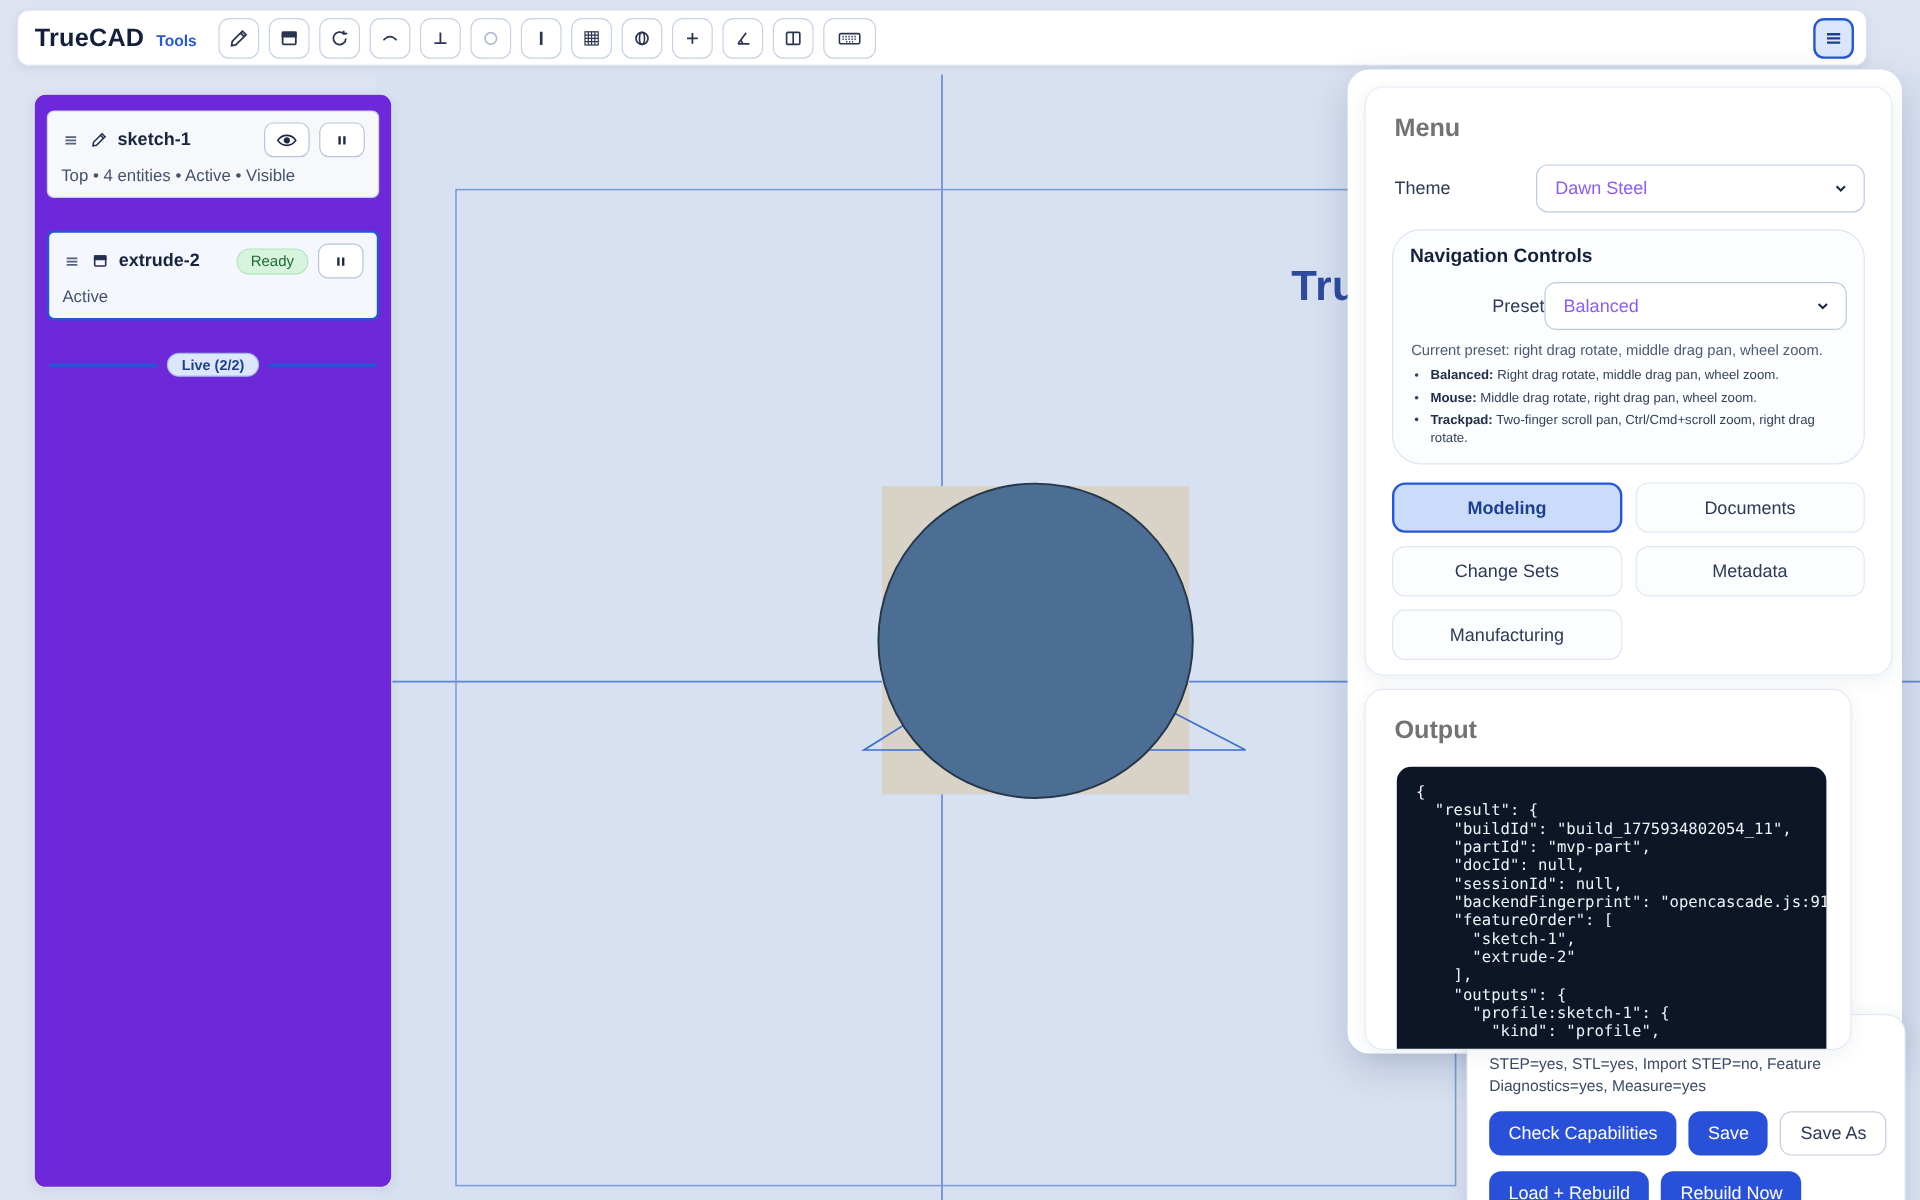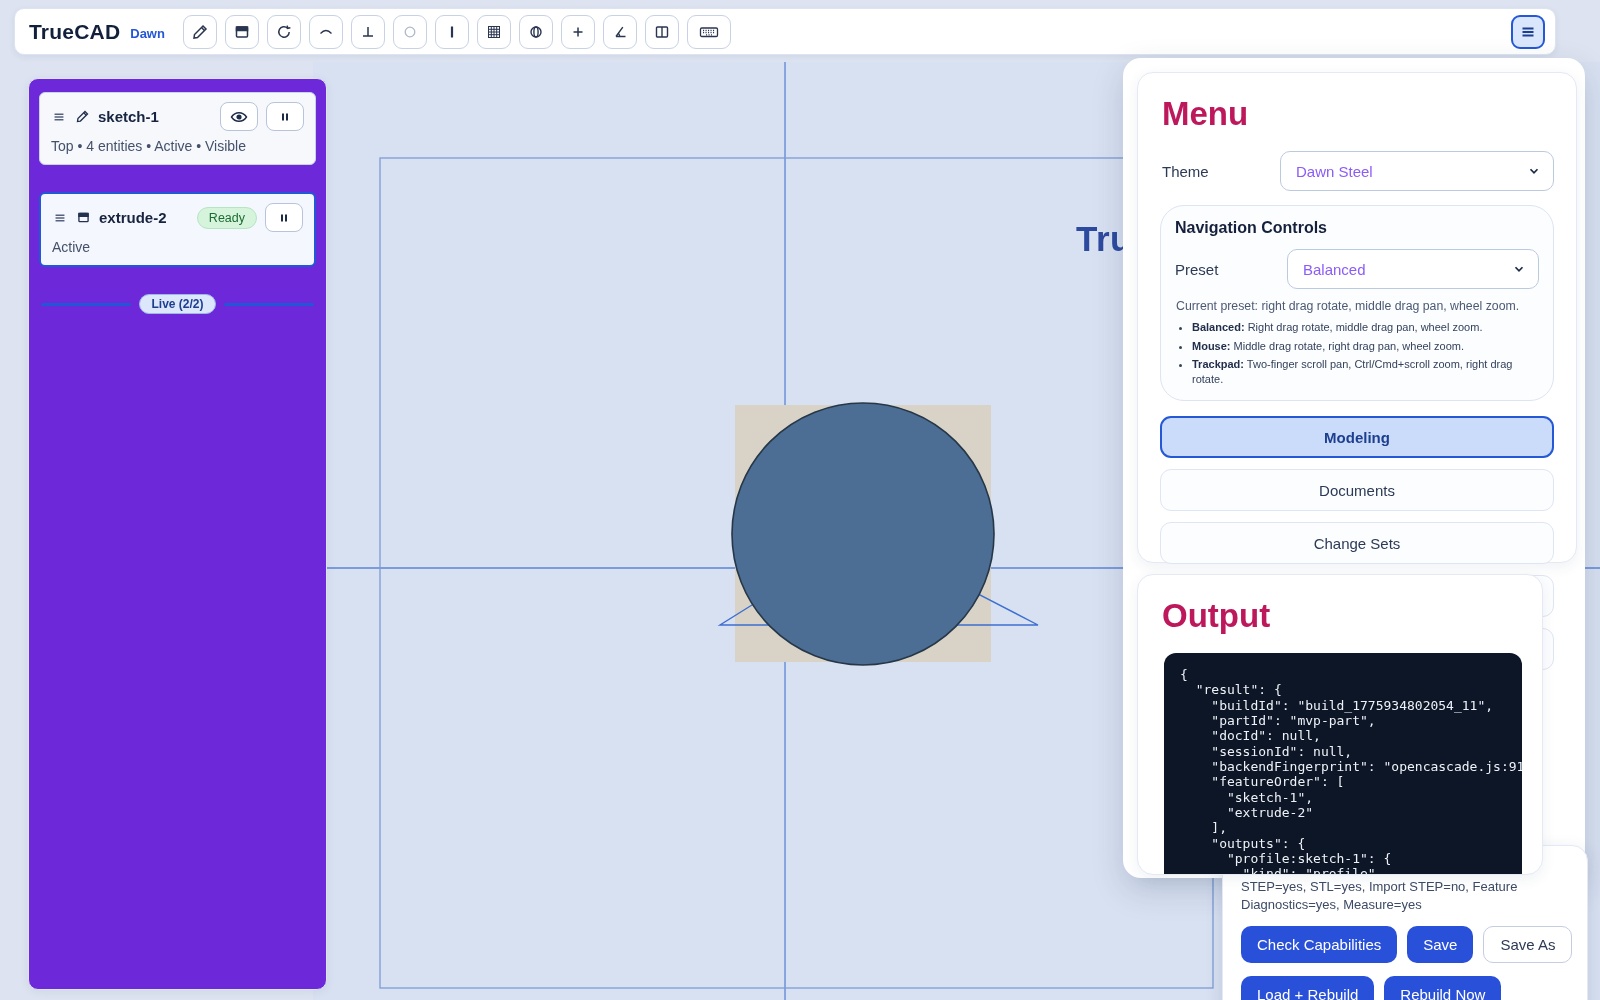--- a/index.html
+++ b/index.html
@@ -44,35 +44,35 @@
   .live-divider { display:flex; align-items:center; gap:8px; margin-top:27px; padding:0 2px; }
   .live-divider .rule { flex:1; height:3px; background:#2356d4; border-radius:2px; }
   .live-pill { font-size:12px; font-weight:700; color:#1d3f8f; background:#dce7fb; border:1px solid #9fb7e6;
                border-radius:999px; padding:2px 11px; white-space:nowrap; }
 
   
   .drawer-backdrop { position:absolute; left:1123px; top:58px; width:462px; height:820px; background:#fff;
                      border-radius:18px; box-shadow:0 12px 32px rgba(30,50,90,.18); }
   .card { position:absolute; background:#fff; border:1px solid #e4e9f5; border-radius:16px; }
   .menu-card { left:1137px; top:72px; width:440px; height:491px; padding:20px 20px; box-shadow:0 4px 14px rgba(30,50,90,.07); }
-  .menu-title, .output-title { font-size:33px; font-weight:800; color:#be185d; margin:2px 0 18px 4px; }
+  .menu-title, .output-title { font-size:21px; font-weight:800; color:#737373; margin:2px 0 18px 4px; }
   .field-row { display:flex; align-items:center; margin:0 2px 14px 4px; }
   .field-label { font-size:15px; color:#2c3a55; width:118px; flex:0 0 auto; }
   .select { flex:1; height:40px; border:1.5px solid #bccadf; border-radius:10px; background:#fff; color:#8b5cf6;
             font-size:15px; display:flex; align-items:center; justify-content:space-between; padding:0 12px 0 15px; }
   .select .chev { color:#1d2b47; display:flex; }
   .nav-box { border:1px solid #dde4f2; border-radius:24px; background:#fcfdff; padding:13px 14px 10px; margin:0 2px; }
   .nav-title { font-size:16px; font-weight:700; color:#15213c; margin-bottom:12px; }
   .nav-box .field-row { margin:0 0 10px 0; }
-  .nav-box .field-label { width:112px; }
+  .nav-box .field-label { width:112px;text-align:right; }
   .nav-caption { font-size:12.3px; color:#4c5a74; margin:2px 0 7px 1px; }
   .nav-bullets { margin:0 0 4px 17px; }
   .nav-bullets li { font-size:11px; color:#34425c; line-height:1.32; margin-bottom:4px; }
   .nav-bullets b { color:#222f4a; }
-  .section-grid { display:grid; grid-template-columns:1fr; gap:11px; margin:15px 2px 0; }
+  .section-grid { display:grid; grid-template-columns:1fr 1fr; gap:11px; margin:15px 2px 0; }
   .section-btn { height:42px; border:1.5px solid #dfe5f2; border-radius:11px; background:#fcfdff; font-size:15px;
                  color:#2c3a55; display:flex; align-items:center; justify-content:center;
                  font-family:"Liberation Sans", sans-serif; }
   .section-btn.active { background:#cbdcfa; border:2px solid #2458d6; color:#1d3f8f; font-weight:700; }
 
   .output-card { left:1137px; top:574px; width:406px; height:301px; padding:20px 20px 0; overflow:hidden;
                  box-shadow:0 4px 14px rgba(30,50,90,.07); }
   .code-block { margin:0 0 0 6px; background:#0d1626; border-radius:12px; padding:14px 16px; height:260px;
                 color:#eef2f8; font-family:"DejaVu Sans Mono", monospace; font-size:13px; line-height:1.18;
                 white-space:pre; overflow:hidden; }
@@ -104,21 +104,21 @@
   <path d="M720 625 L1038 625 L864 535 Z" fill="none" stroke="#3d6fd0" stroke-width="1.4"></path>
 
   <circle cx="863" cy="534" r="131" fill="#4c6d94" stroke="#263748" stroke-width="1.6"></circle>
 </svg>
 
 <div class="watermark">TrueCAD</div>
 <div class="panel-handle"></div>
 
 <div class="toolbar">
   <span class="logo">TrueCAD</span>
-  <span class="tools-label">Dawn</span>
+  <span class="tools-label">Tools</span>
 
   <button class="tbtn" aria-label="sketch-pencil">
     <span>
         <svg width="18" height="18" viewBox="0 0 18 18" fill="none" stroke="currentColor" stroke-width="1.5">
           <path d="M12 3l3 3-8.5 8.5L3 15l.5-3.5z"></path>
           <path d="M10.5 4.5l3 3"></path>
         </svg>
       </span>
   </button>
   <button class="tbtn" aria-label="extrude-box">

